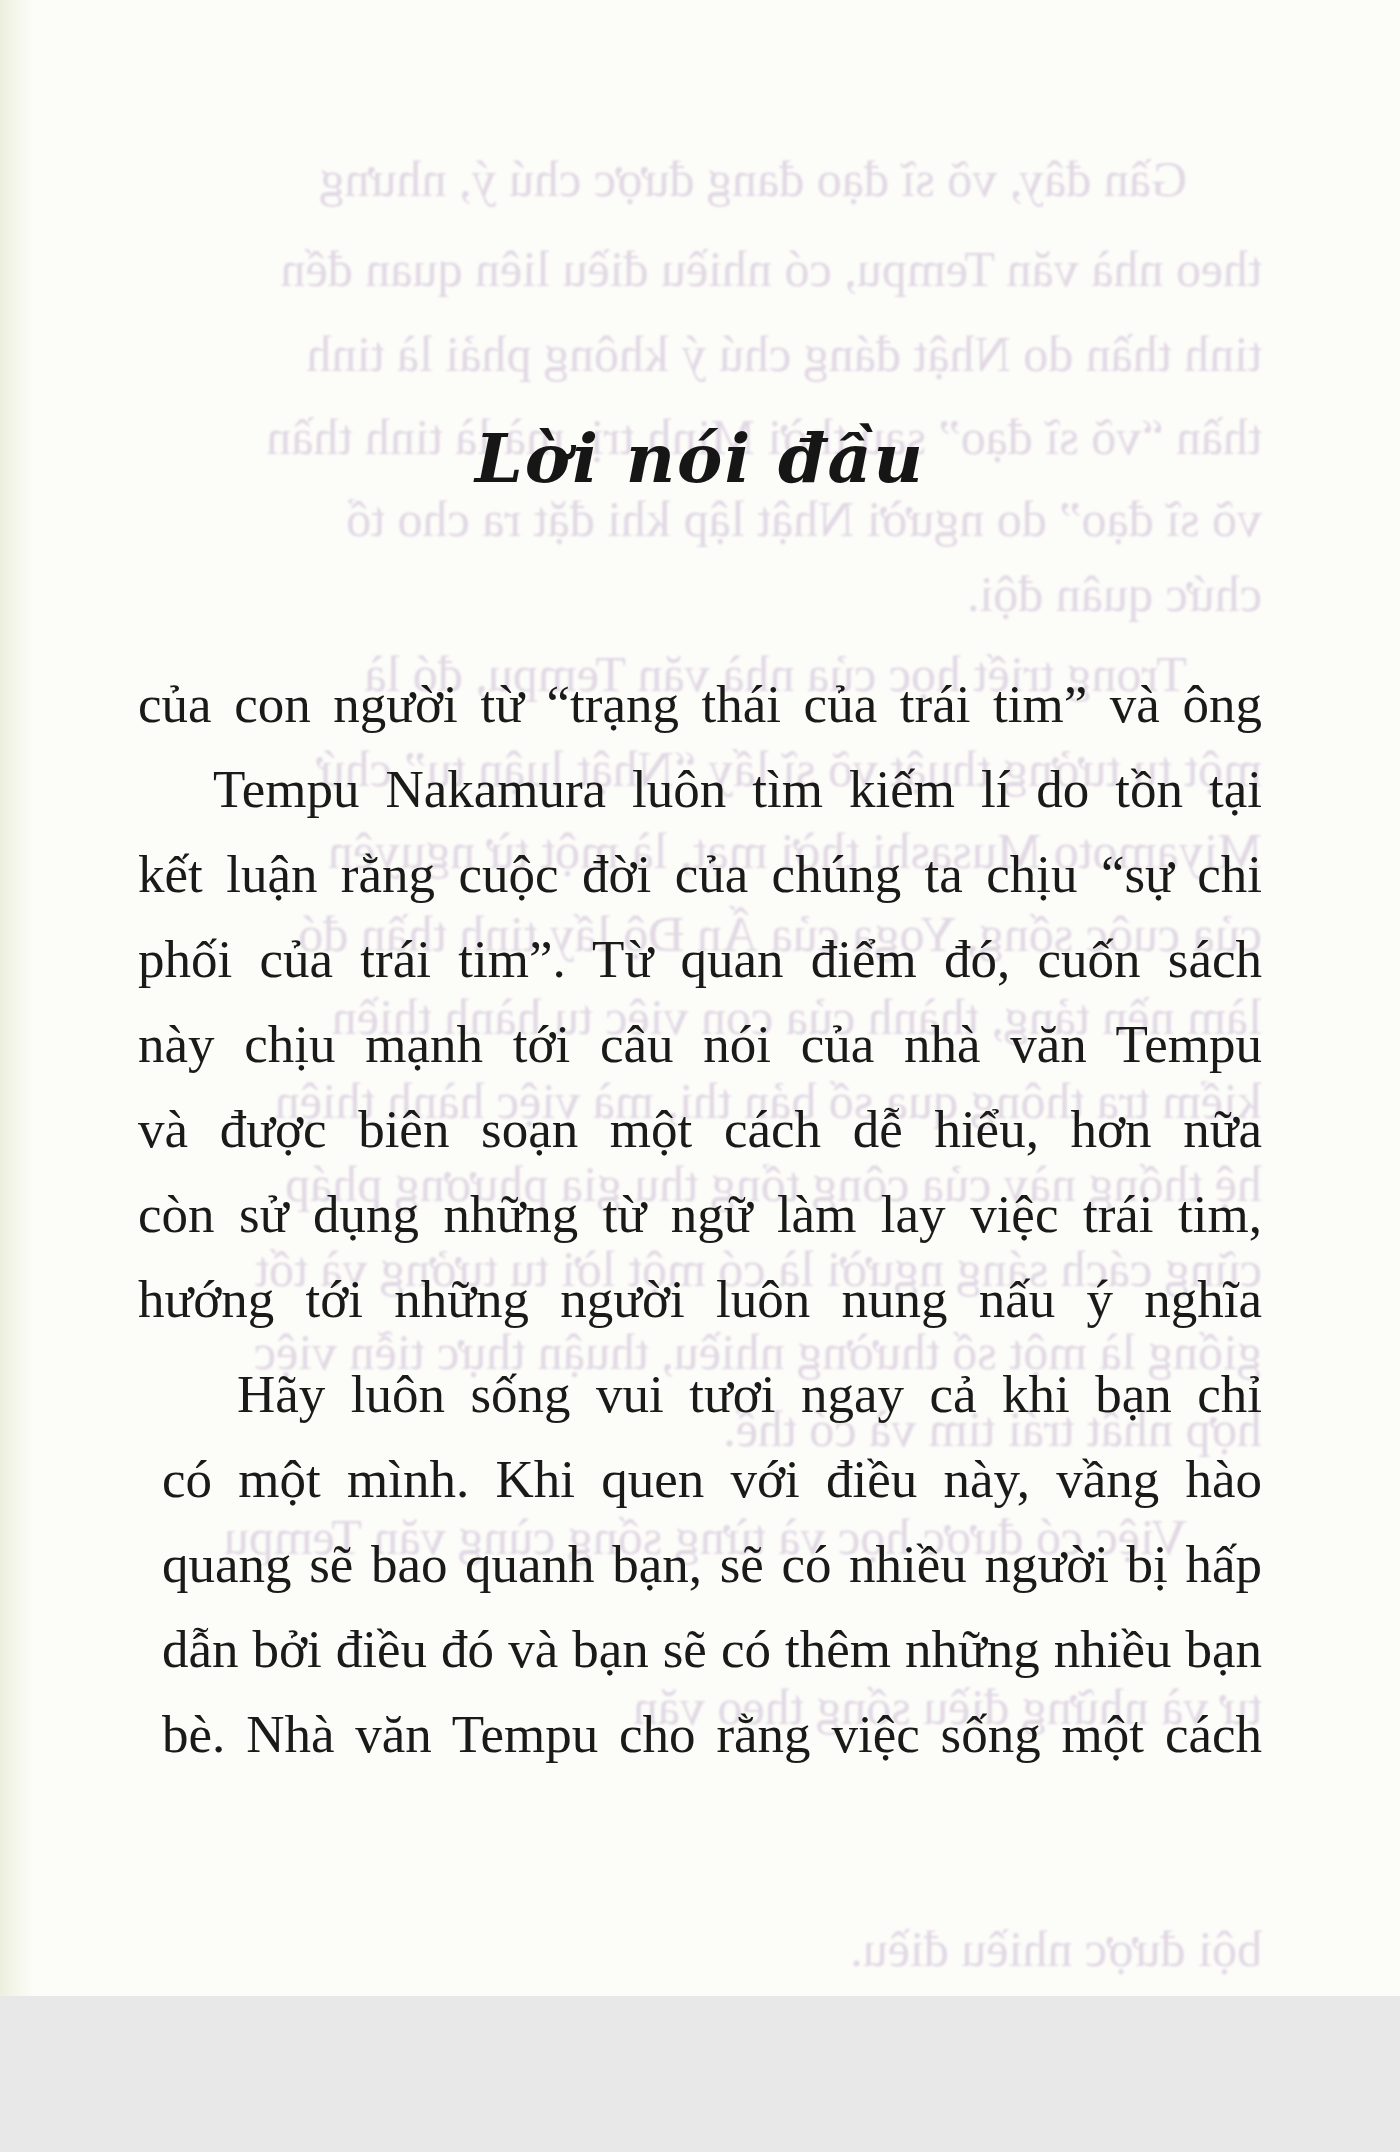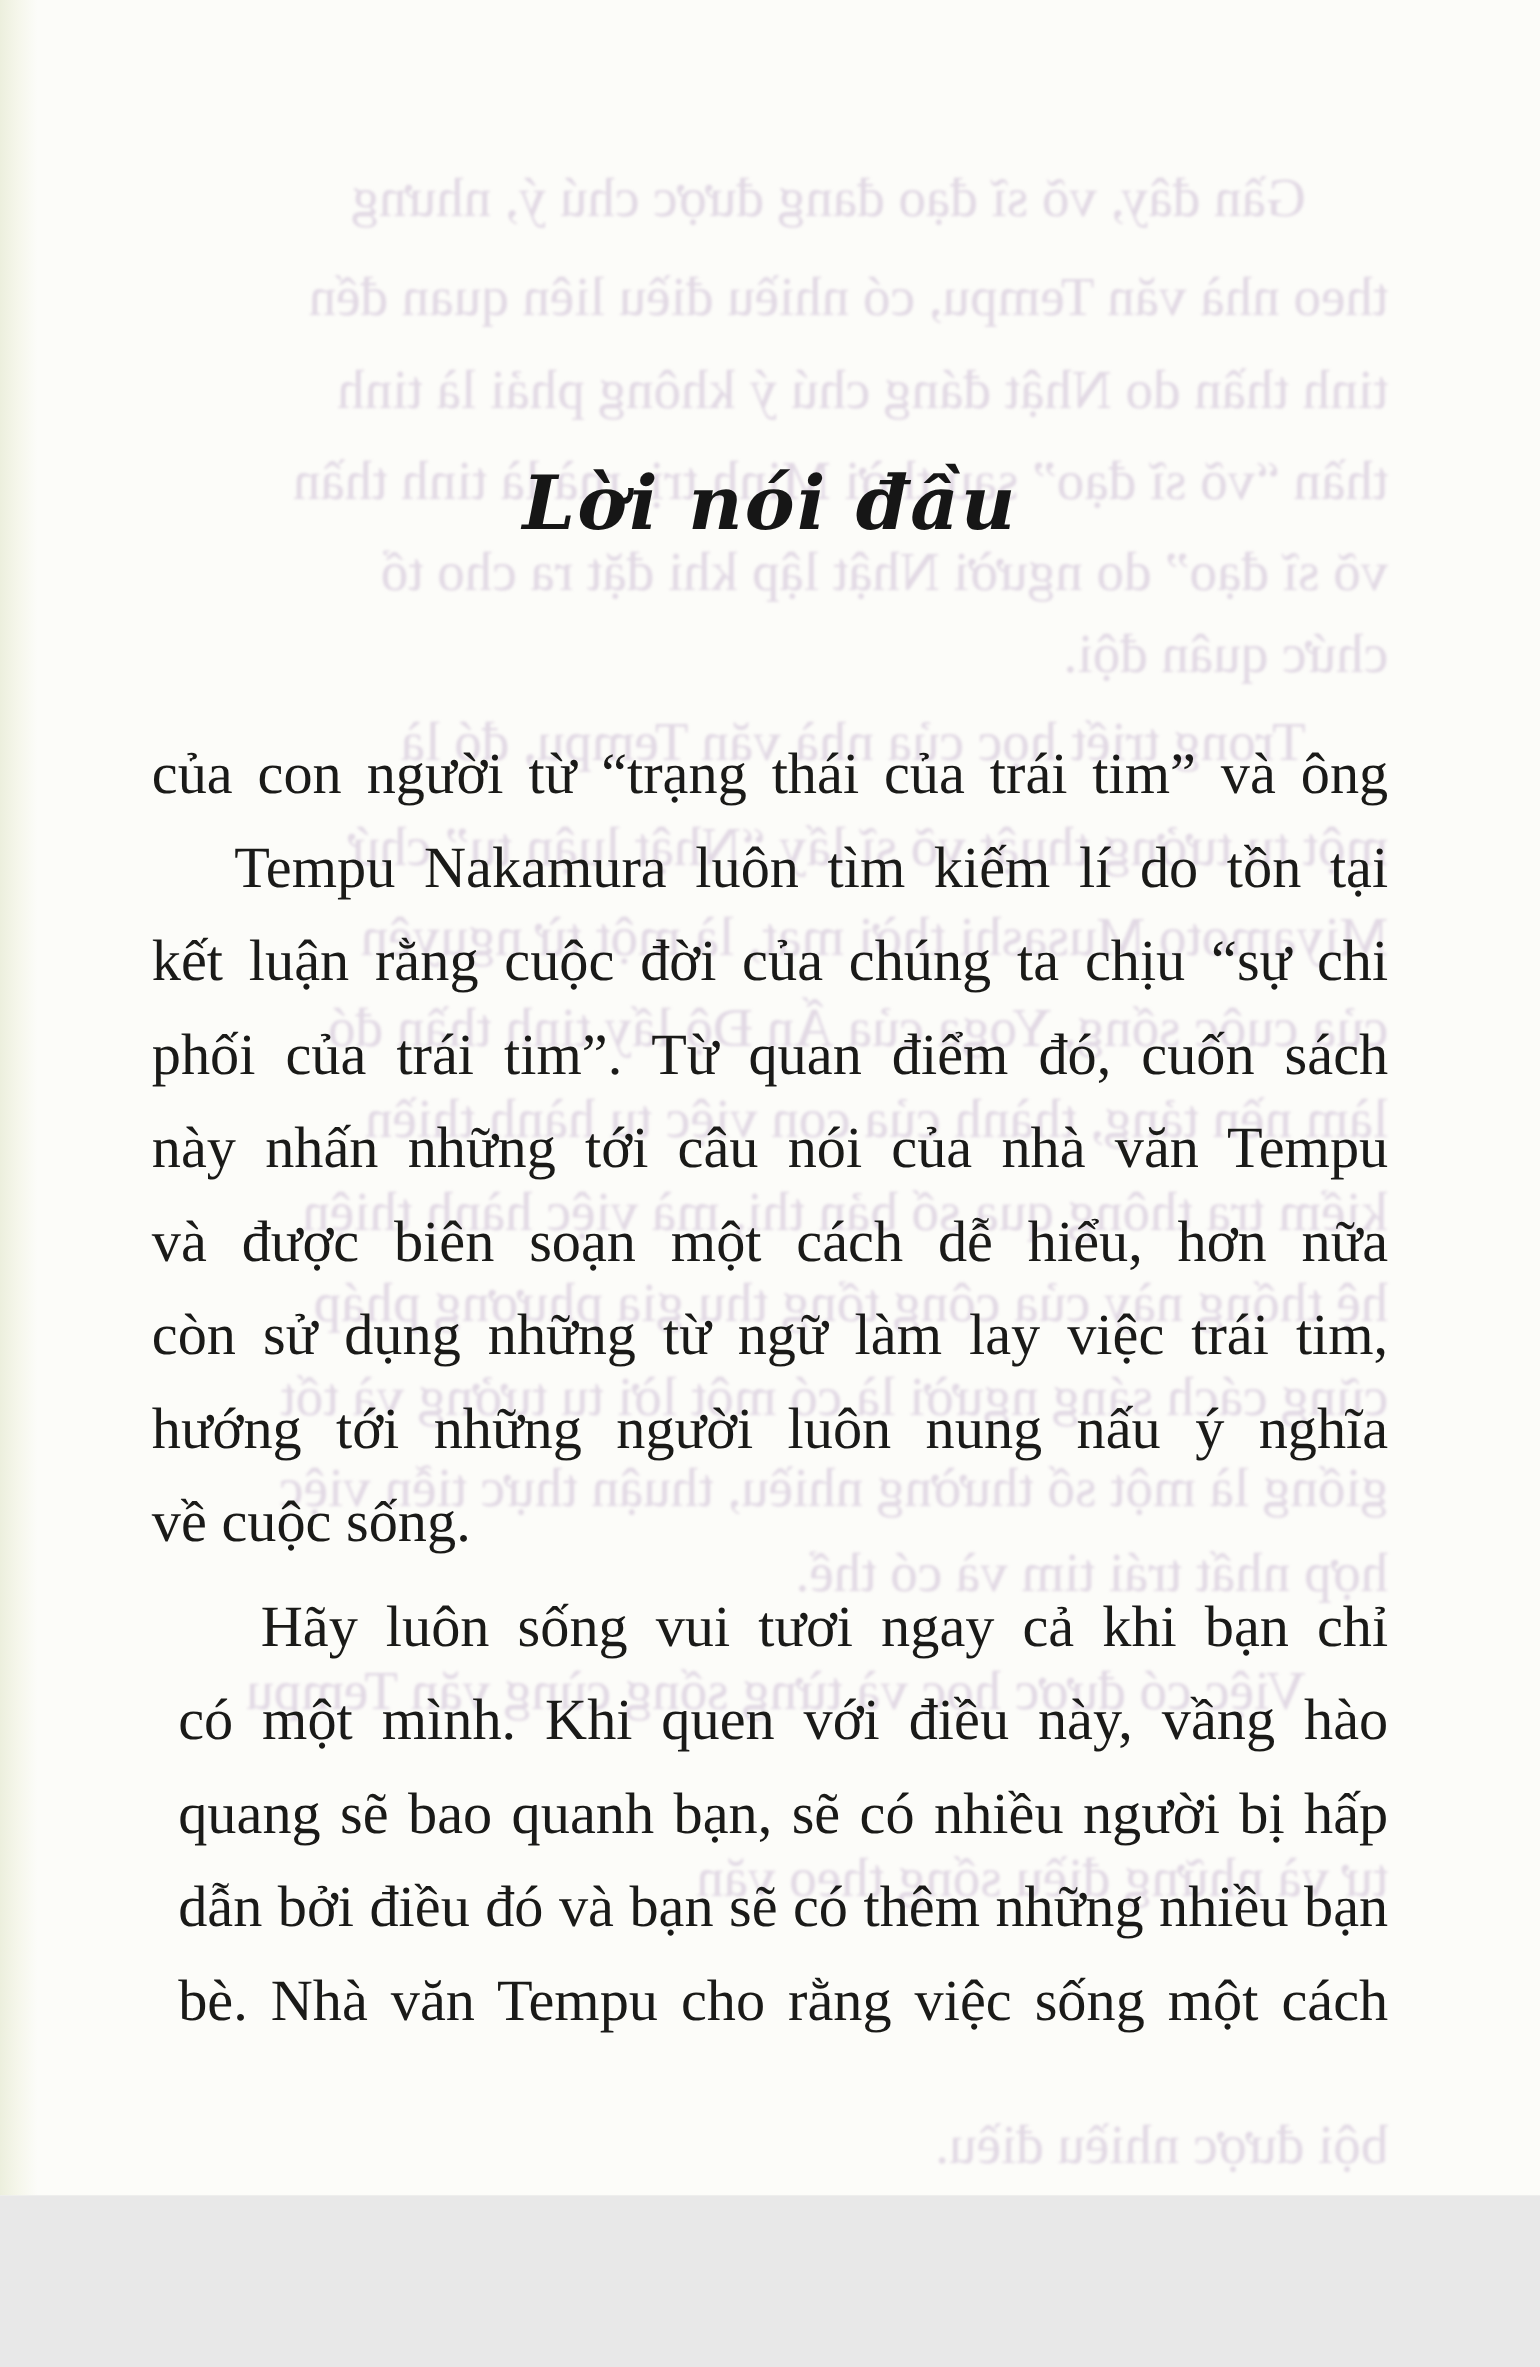--- a/index.html
+++ b/index.html
@@ -133,25 +133,24 @@
     </div>
 
   <h1 class="title">Lời nói đầu</h1>
 
   <div class="body-text" id="paragraphs">
       <div class="para">
         <div class="line">của con người từ “trạng thái của trái tim” và ông</div>
         <div class="line indent">Tempu Nakamura luôn tìm kiếm lí do tồn tại</div>
         <div class="line">kết luận rằng cuộc đời của chúng ta chịu “sự chi</div>
         <div class="line">phối của trái tim”. Từ quan điểm đó, cuốn sách</div>
-        <div class="line">này nhấn những tới câu nói của nhà văn Tempu</div>
+        <div class="line">này chịu mạnh tới câu nói của nhà văn Tempu</div>
         <div class="line">và được biên soạn một cách dễ hiểu, hơn nữa</div>
         <div class="line">còn sử dụng những từ ngữ làm lay việc trái tim,</div>
         <div class="line">hướng tới những người luôn nung nấu ý nghĩa</div>
-        <div class="line last">về cuộc sống.</div>
       </div>
       <div class="para">
         <div class="line indent">Hãy luôn sống vui tươi ngay cả khi bạn chỉ</div>
         <div class="line">có một mình. Khi quen với điều này, vầng hào</div>
         <div class="line">quang sẽ bao quanh bạn, sẽ có nhiều người bị hấp</div>
         <div class="line">dẫn bởi điều đó và bạn sẽ có thêm những nhiều bạn</div>
         <div class="line">bè. Nhà văn Tempu cho rằng việc sống một cách</div>
       </div>
     </div>
 

